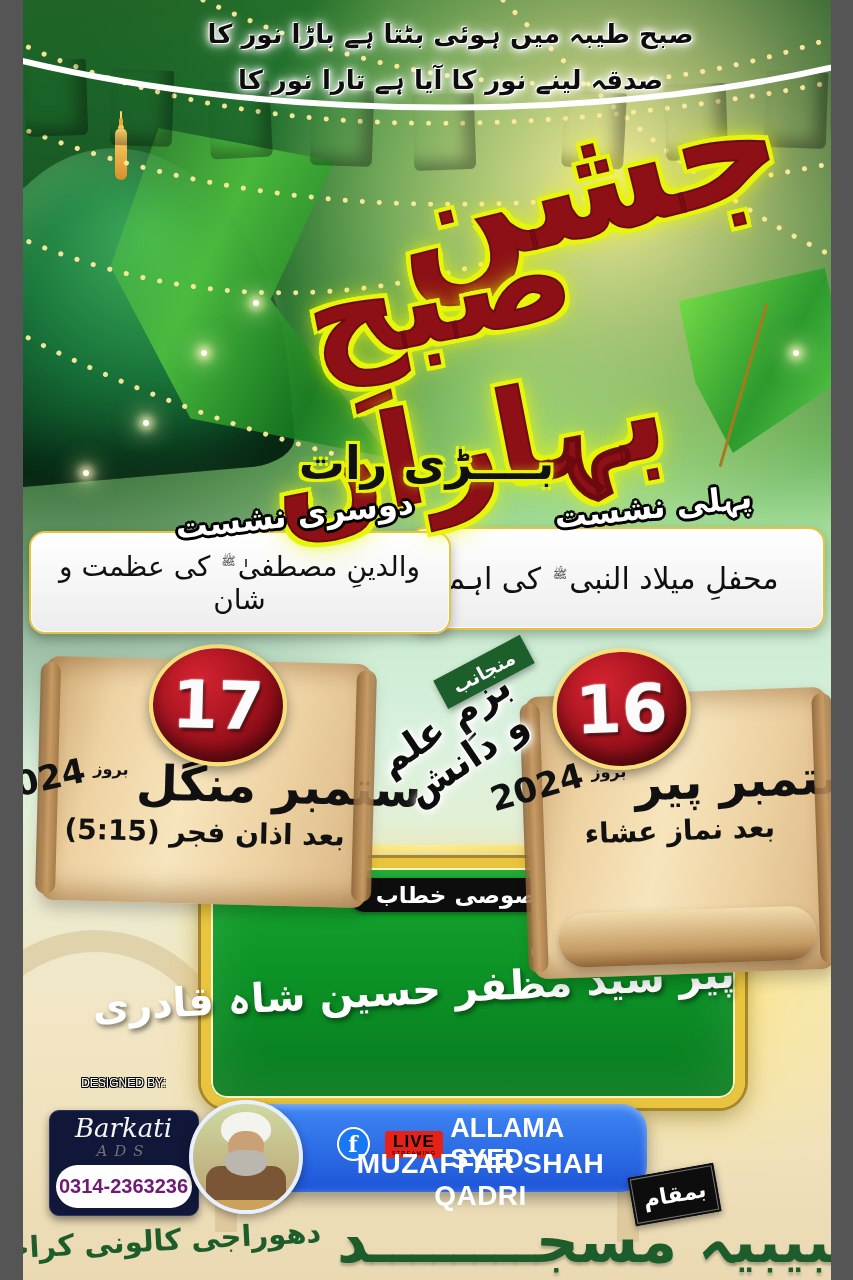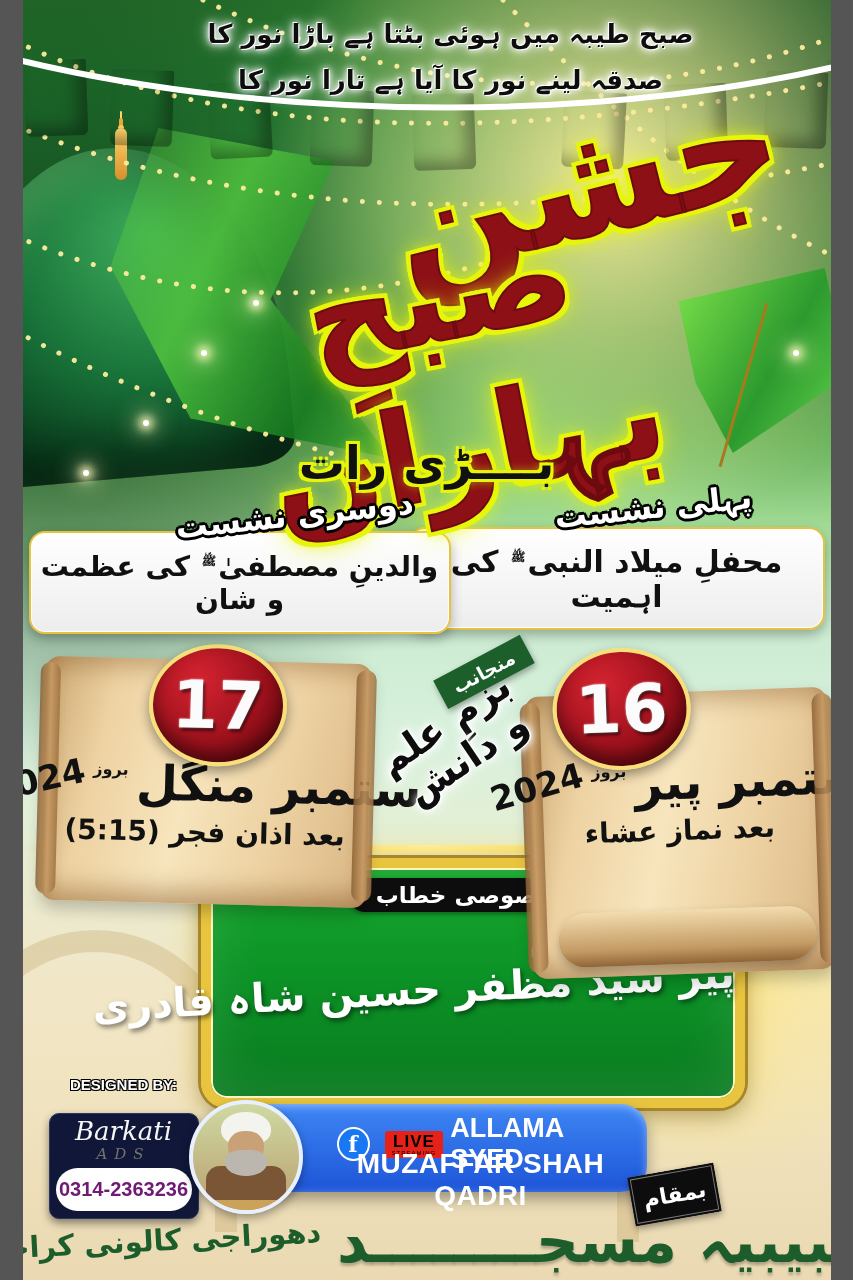--- a/index.html
+++ b/index.html
@@ -63,21 +63,21 @@
     -5px 0 0 #e6f50a,5px 0 0 #e6f50a,0 -5px 0 #e6f50a,0 5px 0 #e6f50a,
     0 0 16px #e6f50a,0 0 30px rgba(230,245,10,.85);}
   .subtitle{left:0;right:0;top:436px;z-index:6;text-align:center;font-size:46px;font-weight:bold;color:#111;
     text-shadow:-3px -3px 0 #e6f50a,3px -3px 0 #e6f50a,-3px 3px 0 #e6f50a,3px 3px 0 #e6f50a,0 0 12px #d9ef08;}
   
   .sess-head{z-index:6;font-size:32px;font-weight:bold;color:#fff;}
   .sess-head.right{right:78px;top:488px;transform:rotate(-6deg);}
   .sess-head.left{left:152px;top:496px;transform:rotate(-6deg);}
   .panel{z-index:5;background:linear-gradient(180deg,#ffffff,#ededed);border:2px solid #e6c243;
     border-radius:16px;box-shadow:0 5px 12px rgba(0,0,0,.28), inset 0 0 0 1px #fff;
-    display:flex;align-items:center;justify-content:center;color:#101010;font-weight:bold;text-align:center;}
+    display:flex;align-items:center;justify-content:flex-end;color:#101010;font-weight:normal;text-align:center;}
   .panel.right{right:6px;top:527px;width:412px;height:99px;font-size:30px;}
   .panel.left{left:6px;top:531px;width:418px;height:99px;font-size:28px;}
   .panel sup{font-size:12px;margin:0 2px;}
   
   .scroll{z-index:3;background:linear-gradient(103deg,#c9a671 0%,#eed2a2 20%,#f7e5bd 45%,#ecd0a0 72%,#d9b584 100%);
     border-radius:14px;
     box-shadow:inset 0 12px 20px rgba(120,70,20,.28), inset 0 -14px 22px rgba(120,70,20,.38), 0 8px 16px rgba(0,0,0,.22);}
   .scroll::before,.scroll::after{content:"";position:absolute;top:6px;bottom:6px;width:20px;border-radius:10px;
     background:linear-gradient(90deg,#8a5f33,#c79a63 55%,#9a6f3e);opacity:.85;}
   .scroll::before{left:-5px;}
@@ -112,21 +112,21 @@
     background:linear-gradient(90deg,rgba(240,200,60,0),#f5d14a 15%,#fff2a0 50%,#f5d14a 85%,rgba(240,200,60,0));}
   .khitab-pill{left:50%;top:10px;transform:translateX(-50%);position:absolute;background:#0d0d0d;color:#fff;
     border-radius:999px;padding:4px 28px;font-size:23px;font-weight:bold;white-space:nowrap;
     box-shadow:0 2px 5px rgba(0,0,0,.4);}
   .zaigham{position:absolute;right:46px;top:52px;color:#fff;font-size:27px;font-weight:bold;
     transform:rotate(-4deg);text-shadow:1px 2px 3px rgba(0,0,0,.5);}
   .speaker-name{position:absolute;left:0;right:0;top:96px;text-align:center;color:#fff;font-size:40px;
     font-weight:bold;white-space:nowrap;transform:rotate(-3deg);text-shadow:2px 3px 5px rgba(0,0,0,.5);}
   
   .designer{left:26px;top:1076px;width:150px;z-index:6;text-align:center;}
-  .designer-label{color:#fff;font-weight:bold;font-size:15px;font-family:"Liberation Sans",sans-serif;
+  .designer-label{color:#fff;font-weight:normal;font-size:12px;font-family:"Liberation Sans",sans-serif;
     text-shadow:-1px -1px 0 #000,1px -1px 0 #000,-1px 1px 0 #000,1px 1px 0 #000;}
   .designer-box{margin-top:20px;background:#101739;border:1px solid #2a3560;border-radius:10px;
     padding:4px 6px 7px;box-shadow:0 4px 9px rgba(0,0,0,.45);}
   .brand{font-family:"DejaVu Serif",serif;font-style:italic;font-size:26px;color:#f6f6f6;line-height:1;}
   .brand-sub{font-family:"DejaVu Serif",serif;font-style:italic;font-size:15px;color:#737373;letter-spacing:7px;margin-top:1px;}
   .phone-pill{margin-top:5px;background:#fff;border-radius:999px;color:#701a75;font-weight:bold;
     font-size:20px;padding:10px 2px;font-family:"Liberation Sans",sans-serif;}
   
   .live-bar{left:228px;top:1104px;width:396px;height:88px;z-index:5;border-radius:16px 26px 26px 16px;
     background:linear-gradient(180deg,#3e86f4,#1d55d8);

